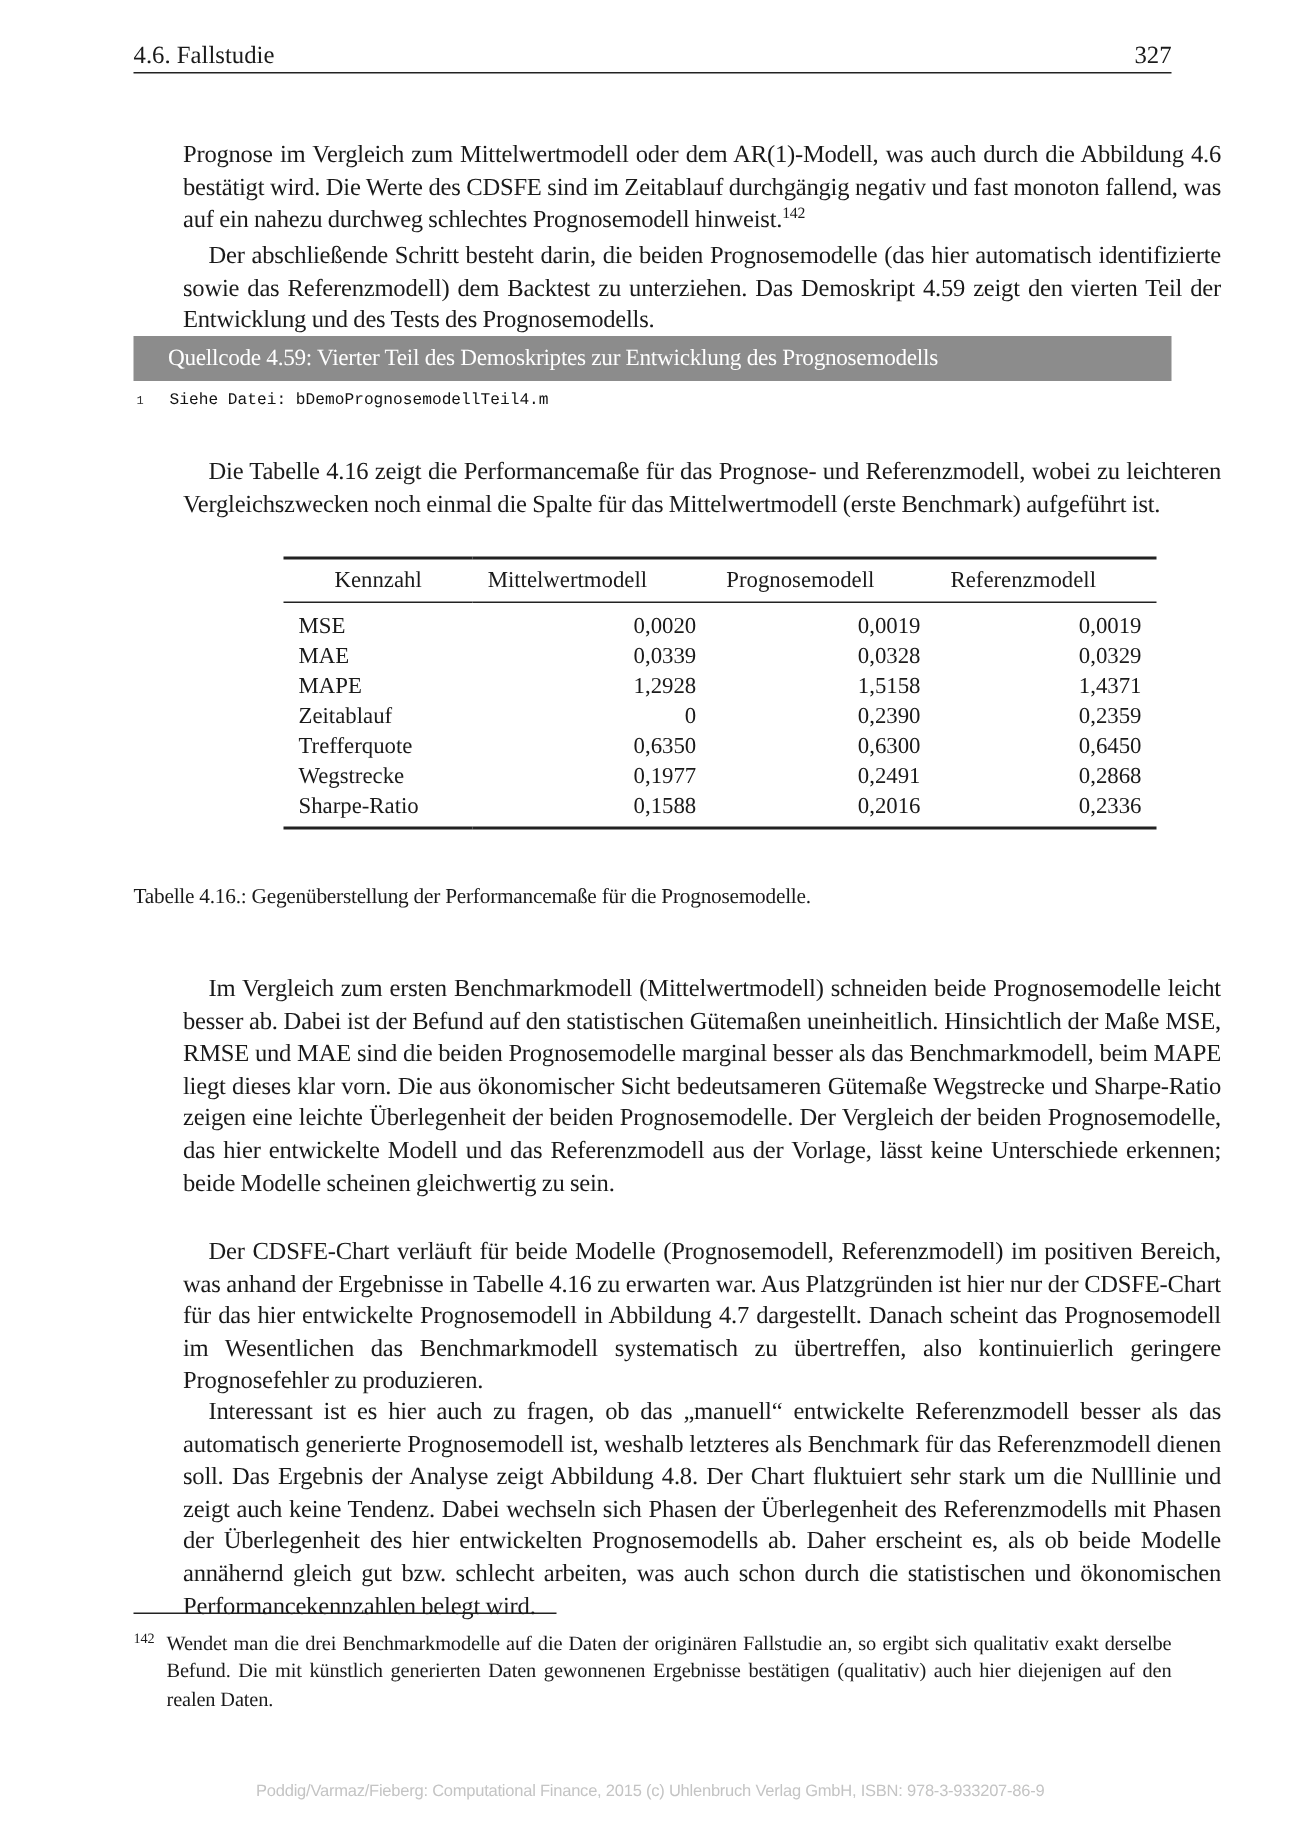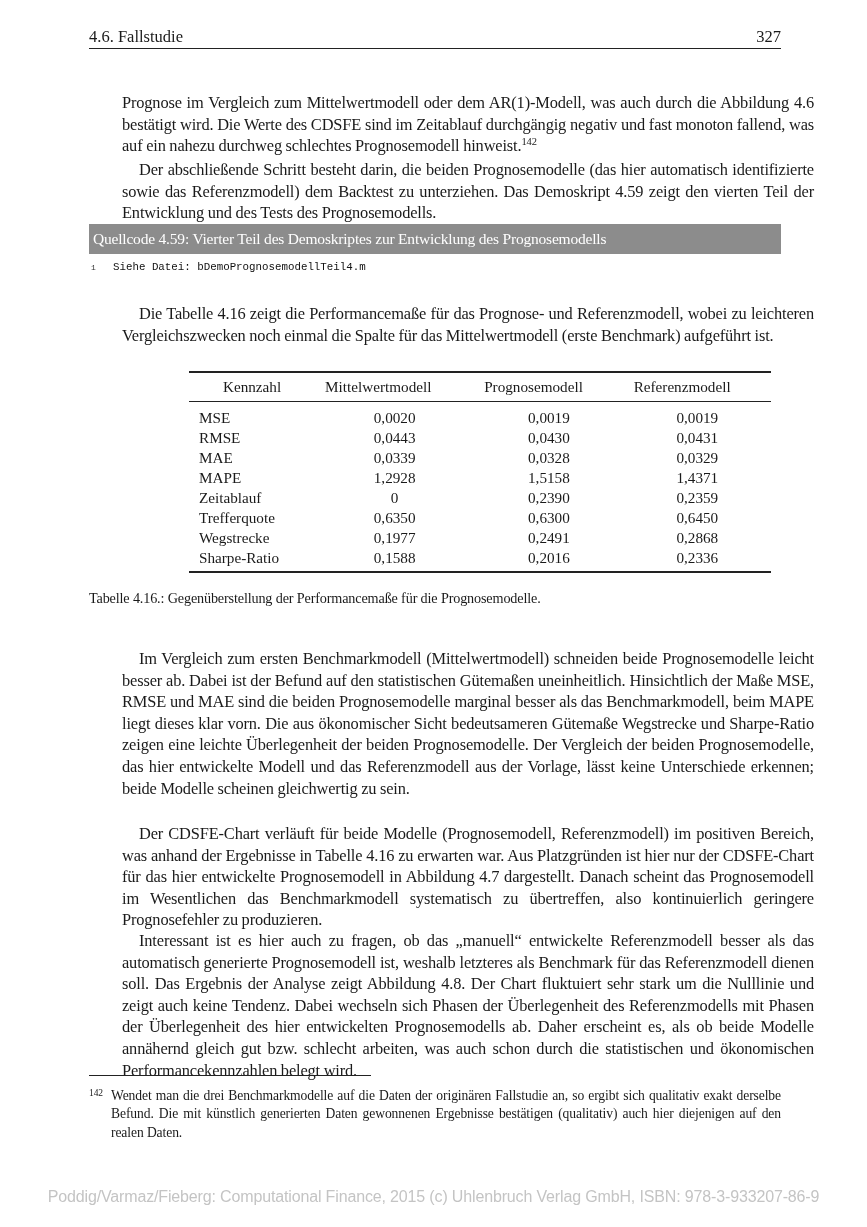--- a/index.html
+++ b/index.html
@@ -64,21 +64,21 @@
     .listing-title {
       position: absolute;
       left: 0;
       top: 224px;
       width: 692px;
       height: 30px;
       background: #8c8c8c;
       color: #ffffff;
       font-size: 15.5px;
       line-height: 30px;
-      padding-left: 4px;
+      padding-left: 23px;
       box-sizing: border-box;
       letter-spacing: -0.2px;
     }
     .listing-line {
       position: absolute;
       left: 0;
       top: 259px;
       font-family: "Liberation Mono", "DejaVu Sans Mono", monospace;
       font-size: 10.8px;
       line-height: 16px;
@@ -113,21 +113,21 @@
       vertical-align: middle;
     }
     .perf-table thead th:first-child { text-align: center; }
     .perf-table tbody tr:first-child td { padding-top: 6px; }
     .perf-table tbody tr:last-child td { padding-bottom: 3px; margin-top: 29px; }
     .perf-table tbody tr:last-child { border-bottom: 2px solid #222; }
     .perf-table td {
       padding: 0 10px;
       height: 20px;
       line-height: 20px;
-      text-align: center;
+      text-align: right;
       white-space: nowrap;
     }
     .perf-table td:first-child { text-align: left; }
     .caption {
       position: absolute;
       left: 0;
       top: 588px;
       font-size: 14.2px;
       line-height: 20px;
       letter-spacing: -0.15px;
@@ -159,21 +159,21 @@
       font-size: 9.5px;
     }
     
     .watermark {
       position: absolute;
       left: 0;
       top: 1188px;
       width: 867px;
       text-align: center;
       font-family: "Liberation Sans", "DejaVu Sans", sans-serif;
-      font-size: 16px;
+      font-size: 11px;
       color: #c4c4c4;
       letter-spacing: -0.15px;
     }
   </style>
 </head>
 <body>
 
 <div class="page">
 
   <div class="running-header">
@@ -200,26 +200,20 @@
         <th>Prognosemodell</th>
         <th>Referenzmodell</th>
       </tr>
     </thead>
     <tbody>
       <tr>
         <td>MSE</td>
         <td>0,0020</td>
         <td>0,0019</td>
         <td>0,0019</td>
-      </tr>
-      <tr>
-        <td>RMSE</td>
-        <td>0,0443</td>
-        <td>0,0430</td>
-        <td>0,0431</td>
       </tr>
       <tr>
         <td>MAE</td>
         <td>0,0339</td>
         <td>0,0328</td>
         <td>0,0329</td>
       </tr>
       <tr>
         <td>MAPE</td>
         <td>1,2928</td>

